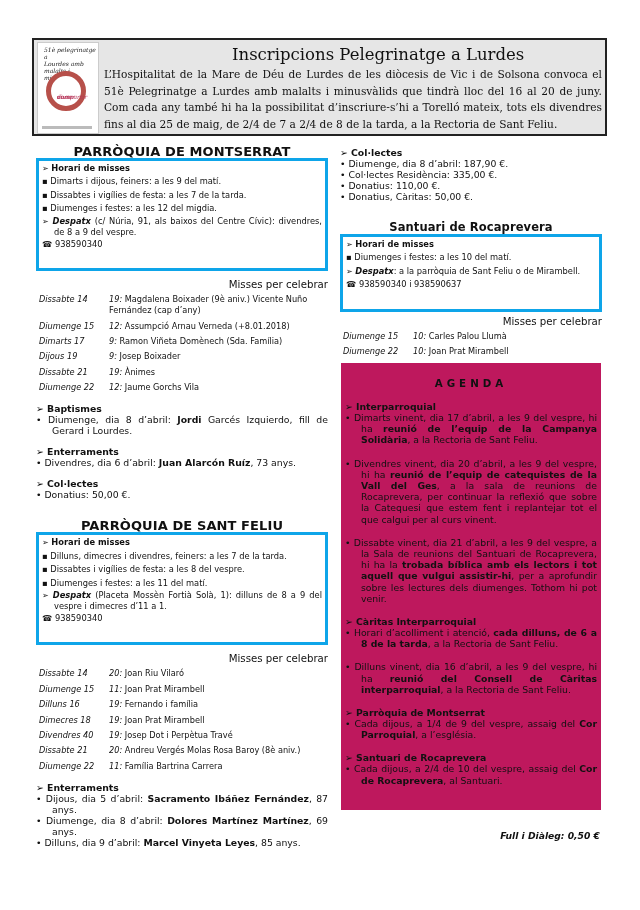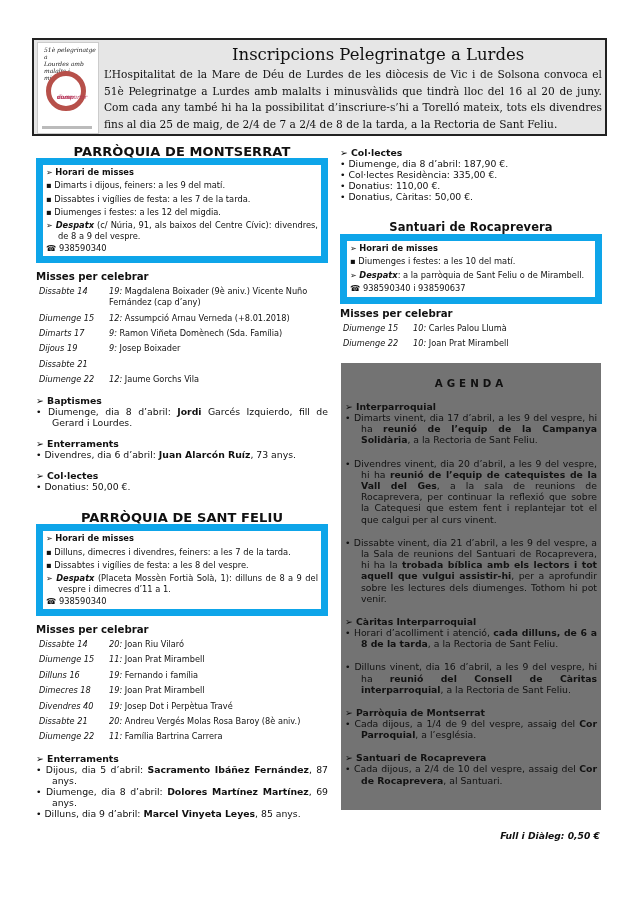--- a/index.html
+++ b/index.html
@@ -15,35 +15,35 @@
   .hdr-img .foot { position:absolute; left:4px; bottom:4px; width:50px; height:3px; background:#bbb; }
   .hdr-title { position:absolute; left:198px; top:5px; font-family:"DejaVu Serif", serif; font-size:16.5px; color:#111; white-space:nowrap; }
   .hdr-body { position:absolute; left:70px; top:26px; width:498px; font-family:"DejaVu Serif", serif; font-size:10.6px; line-height:16.6px; text-align:justify; color:#111; }
 
   
   .col { position:absolute; font-size:8.6px; line-height:11px; }
   .colL { left:36px; width:292px; }
   .colR { left:340px; width:262px; }
 
   .par-title { font-weight:bold; font-size:13px; text-align:center; margin:0; letter-spacing:0.1px; }
-  .sched-box { border:7px solid #0ea5e9; padding:1px 3px 1px 3px; margin-top:1px; }
+  .sched-box { border:3px solid #0ea5e9; padding:1px 3px 17px 3px; margin-top:1px; }
   .sched-box .line { font-size:8.3px; line-height:13.4px; white-space:nowrap; overflow:hidden; }
   .sched-box .line.wrap { white-space:normal; line-height:11px; text-indent:0; padding-left:12px; text-indent:-12px; text-align:justify; }
   .arrow { font-size:8px; }
-  .sub-title { font-weight:bold; font-size:10.2px; text-align:left; margin:8px 0 4px 0; }
+  .sub-title { font-weight:normal; font-size:10.2px; text-align:right; margin:8px 0 4px 0; }
   .mass-row { display:flex; font-size:8.2px; line-height:11.2px; margin-bottom:4.2px; }
   .mass-day { width:70px; padding-left:3px; font-style:italic; flex:none; }
   .mass-text { flex:1; }
   .mass-text i { font-style:italic; }
 
   .sec-head { font-weight:bold; font-size:9.3px; line-height:11px; margin-top:10px; }
   .item { font-size:9.3px; line-height:11px; padding-left:16px; text-indent:-16px; text-align:justify; }
   .item .b { font-weight:bold; }
 
-  .agenda { position:absolute; left:341px; top:363px; width:260px; height:447px; background:#737373; padding:14px 4px 0 4px; box-sizing:border-box; }
+  .agenda { position:absolute; left:341px; top:363px; width:260px; height:447px; background:#be185d; padding:14px 4px 0 4px; box-sizing:border-box; }
   .agenda-title { font-weight:bold; font-size:10.3px; letter-spacing:4px; text-align:center; margin-bottom:12px; }
   .agenda .sec-head { margin-top:12px; font-size:9.3px; }
   .agenda .item { font-size:9.3px; line-height:11.2px; padding-left:16px; text-indent:-16px; }
   .agenda .gap { height:12px; }
 
   .footer-price { position:absolute; right:40px; top:830px; font-weight:bold; font-style:italic; font-size:9.2px; }
 </style>
 </head>
 <body>
 
@@ -86,20 +86,21 @@
       <div class="mass-row">
           <span class="mass-day">Dimarts 17</span>
           <span class="mass-text"><i>9:</i><span> Ramon Viñeta Domènech (Sda. Família)</span></span>
         </div>
       <div class="mass-row">
           <span class="mass-day">Dijous 19</span>
           <span class="mass-text"><i>9:</i><span> Josep Boixader</span></span>
         </div>
       <div class="mass-row">
           <span class="mass-day">Dissabte 21</span>
+          <span class="mass-text"><i>19:</i><span> Ànimes</span></span>
         </div>
       <div class="mass-row">
           <span class="mass-day">Diumenge 22</span>
           <span class="mass-text"><i>12:</i><span> Jaume Gorchs Vila</span></span>
         </div>
     </div>
 
     <div class="sec-head"><span>➢</span> <span>Baptismes</span></div>
     <div class="item"><span>•</span> <span>Diumenge, dia 8 d’abril: </span><span class="b">Jordi</span><span> Garcés Izquierdo, fill de Gerard i Lourdes.</span></div>
 
@@ -107,20 +108,21 @@
     <div class="item"><span>•</span> <span>Divendres, dia 6 d’abril: </span><span class="b">Juan Alarcón Ruíz</span><span>, 73 anys.</span></div>
 
     <div class="sec-head"><span>➢</span> <span>Col·lectes</span></div>
     <div class="item"><span>•</span> <span>Donatius: 50,00 €.</span></div>
 
     <div class="par-title" style="margin-top:20px;">PARRÒQUIA DE SANT FELIU</div>
     <div class="sched-box">
       <div class="line"><span class="arrow">➢</span> <b>Horari de misses</b></div>
       <div class="line"><span>▪</span> <span>Dilluns, dimecres i divendres, feiners: a les 7 de la tarda.</span></div>
       <div class="line"><span>▪</span> <span>Dissabtes i vigílies de festa: a les 8 del vespre.</span></div>
+      <div class="line"><span>▪</span> <span>Diumenges i festes: a les 11 del matí.</span></div>
       <div class="line wrap"><span class="arrow">➢</span> <b><i>Despatx</i></b><span> (Placeta Mossèn Fortià Solà, 1): dilluns de 8 a 9 del vespre i dimecres d’11 a 1.</span></div>
       <div class="line"><span>☎</span> <span>938590340</span></div>
     </div>
 
     <div class="sub-title">Misses per celebrar</div>
     <div>
       <div class="mass-row">
           <span class="mass-day">Dissabte 14</span>
           <span class="mass-text"><i>20:</i><span> Joan Riu Vilaró</span></span>
         </div>

